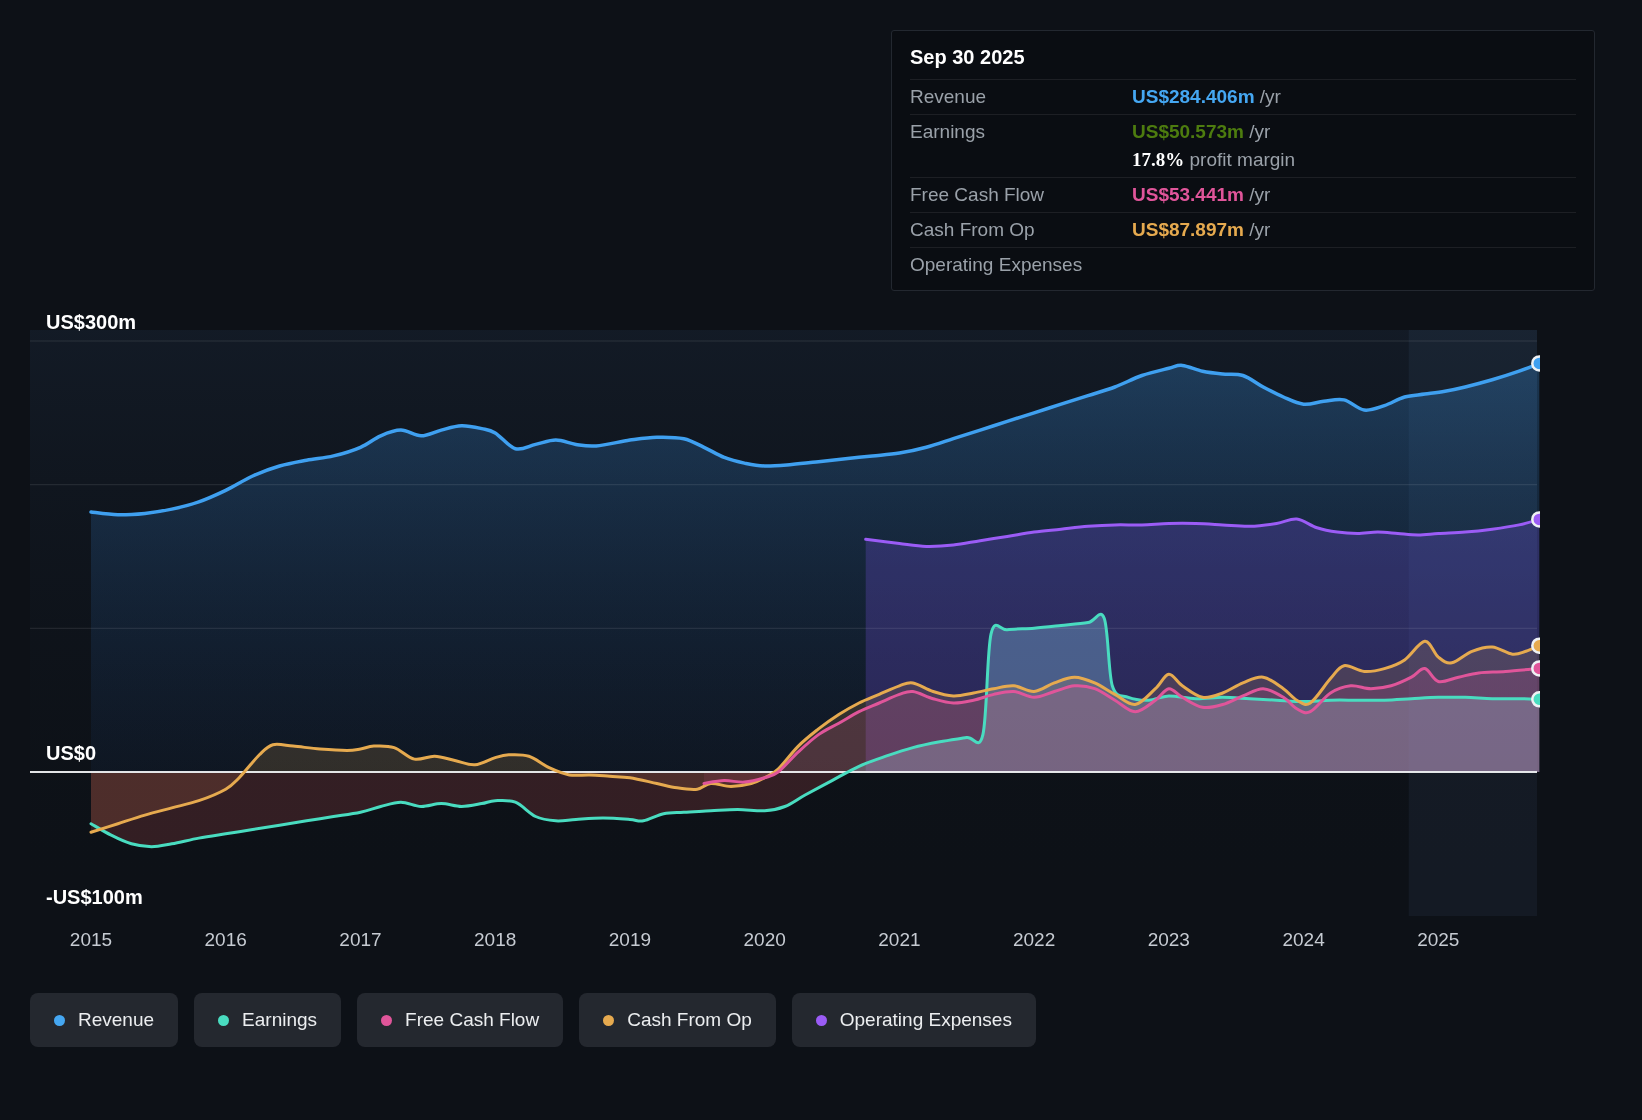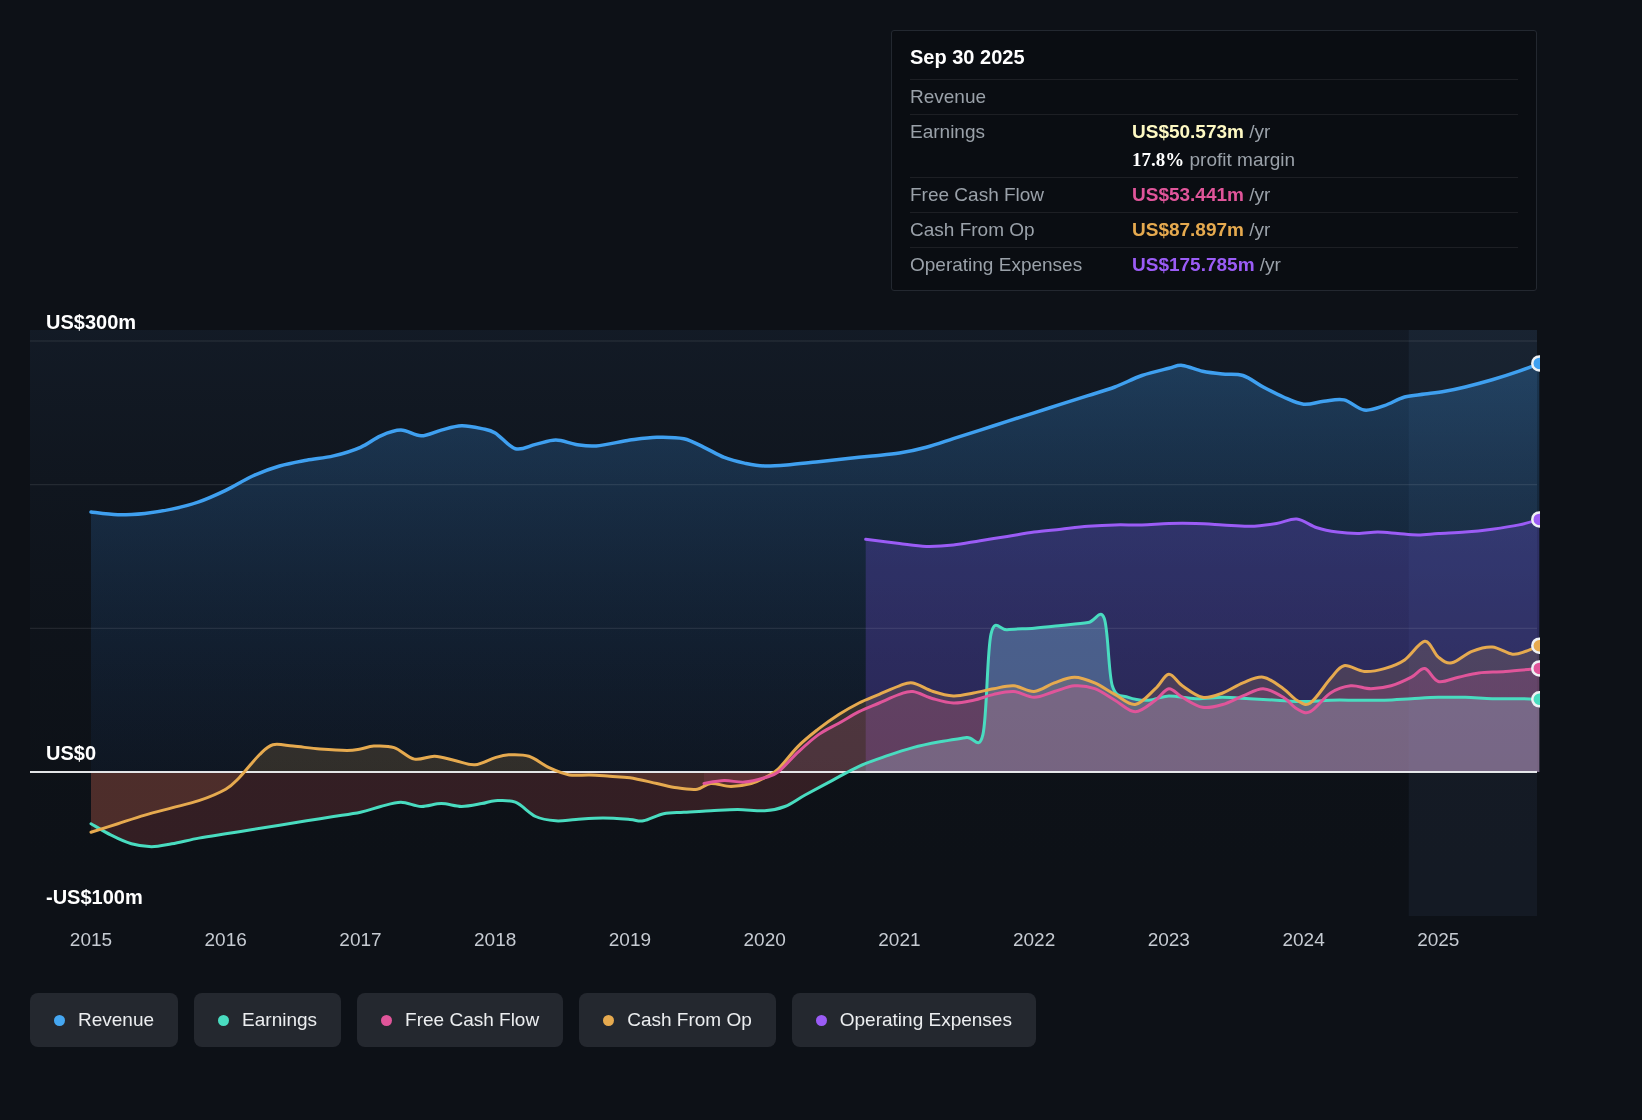--- a/index.html
+++ b/index.html
@@ -8,21 +8,21 @@
     background:#0d1117; color:#ffffff;
     font-family:"Liberation Sans", sans-serif;
   }
   #chart-svg { position:absolute; left:0; top:0; }
   svg text { font-family:"Liberation Sans", sans-serif; }
   .ytick { font-size:20px; font-weight:bold; fill:#ffffff; }
   .xtick { font-size:19px; fill:#c6cbd2; }
 
   
   .tooltip {
-    position:absolute; left:891px; top:30px; width:646px; box-sizing:border-box;
+    position:absolute; left:891px; top:30px; width:704px; box-sizing:border-box;
     background:#0a0d12; border:1px solid #232830; border-radius:3px;
     padding:13px 18px 8px 18px; z-index:5;
   }
   .tt-title { font-size:20px; font-weight:bold; color:#ffffff; padding:2px 0 10px 0; }
   .tt-row {
     display:flex; align-items:baseline;
     border-top:1px solid rgba(255,255,255,0.08);
     padding:6px 0; font-size:19px;
   }
   .tt-row.noline { border-top:none; padding-top:0; }
@@ -105,45 +105,45 @@
     <text class="xtick" x="1168.8" y="946" text-anchor="middle">2023</text>
     <text class="xtick" x="1303.6" y="946" text-anchor="middle">2024</text>
     <text class="xtick" x="1438.3" y="946" text-anchor="middle">2025</text>
   </svg>
 
 <div class="tooltip">
   <div class="tt-title">Sep 30 2025</div>
 
   <div class="tt-row">
     <span class="tt-label">Revenue</span>
+    <span class="tt-value"><b style="color: rgb(69, 167, 242);">US$284.406m</b> <span class="tt-suffix">/yr</span></span>
   </div>
 
   <div class="tt-row">
     <span class="tt-label">Earnings</span>
-    <span class="tt-value"><b style="color: #fef9c3;">US$50.573m</b> <span class="tt-suffix">/yr</span></span>
+    <span class="tt-value"><b style="color: #4d7c0f;">US$50.573m</b> <span class="tt-suffix">/yr</span></span>
   </div>
 
   <div class="tt-row noline">
     <span class="tt-label"></span>
     <span class="tt-value"><b style="color: rgb(255, 255, 255); font-family: Liberation Serif, serif;">17.8%</b> <span class="tt-suffix">profit margin</span></span>
   </div>
 
   <div class="tt-row">
     <span class="tt-label">Free Cash Flow</span>
     <span class="tt-value"><b style="color: rgb(224, 85, 154);">US$53.441m</b> <span class="tt-suffix">/yr</span></span>
   </div>
 
   <div class="tt-row">
     <span class="tt-label">Cash From Op</span>
     <span class="tt-value"><b style="color: rgb(230, 170, 79);">US$87.897m</b> <span class="tt-suffix">/yr</span></span>
   </div>
 
   <div class="tt-row">
     <span class="tt-label">Operating Expenses</span>
-    <span class="tt-value"><b style="color: rgb(155, 92, 246);">US$175.785m</b> <span class="tt-suffix">/yr</span></span>
   </div>
 </div>
 
 <div class="legend">
   <div class="legend-item">
     <span class="dot" style="background: rgb(69, 167, 242);"></span>
     <span>Revenue</span>
   </div>
   <div class="legend-item">
     <span class="dot" style="background: rgb(73, 220, 192);"></span>

